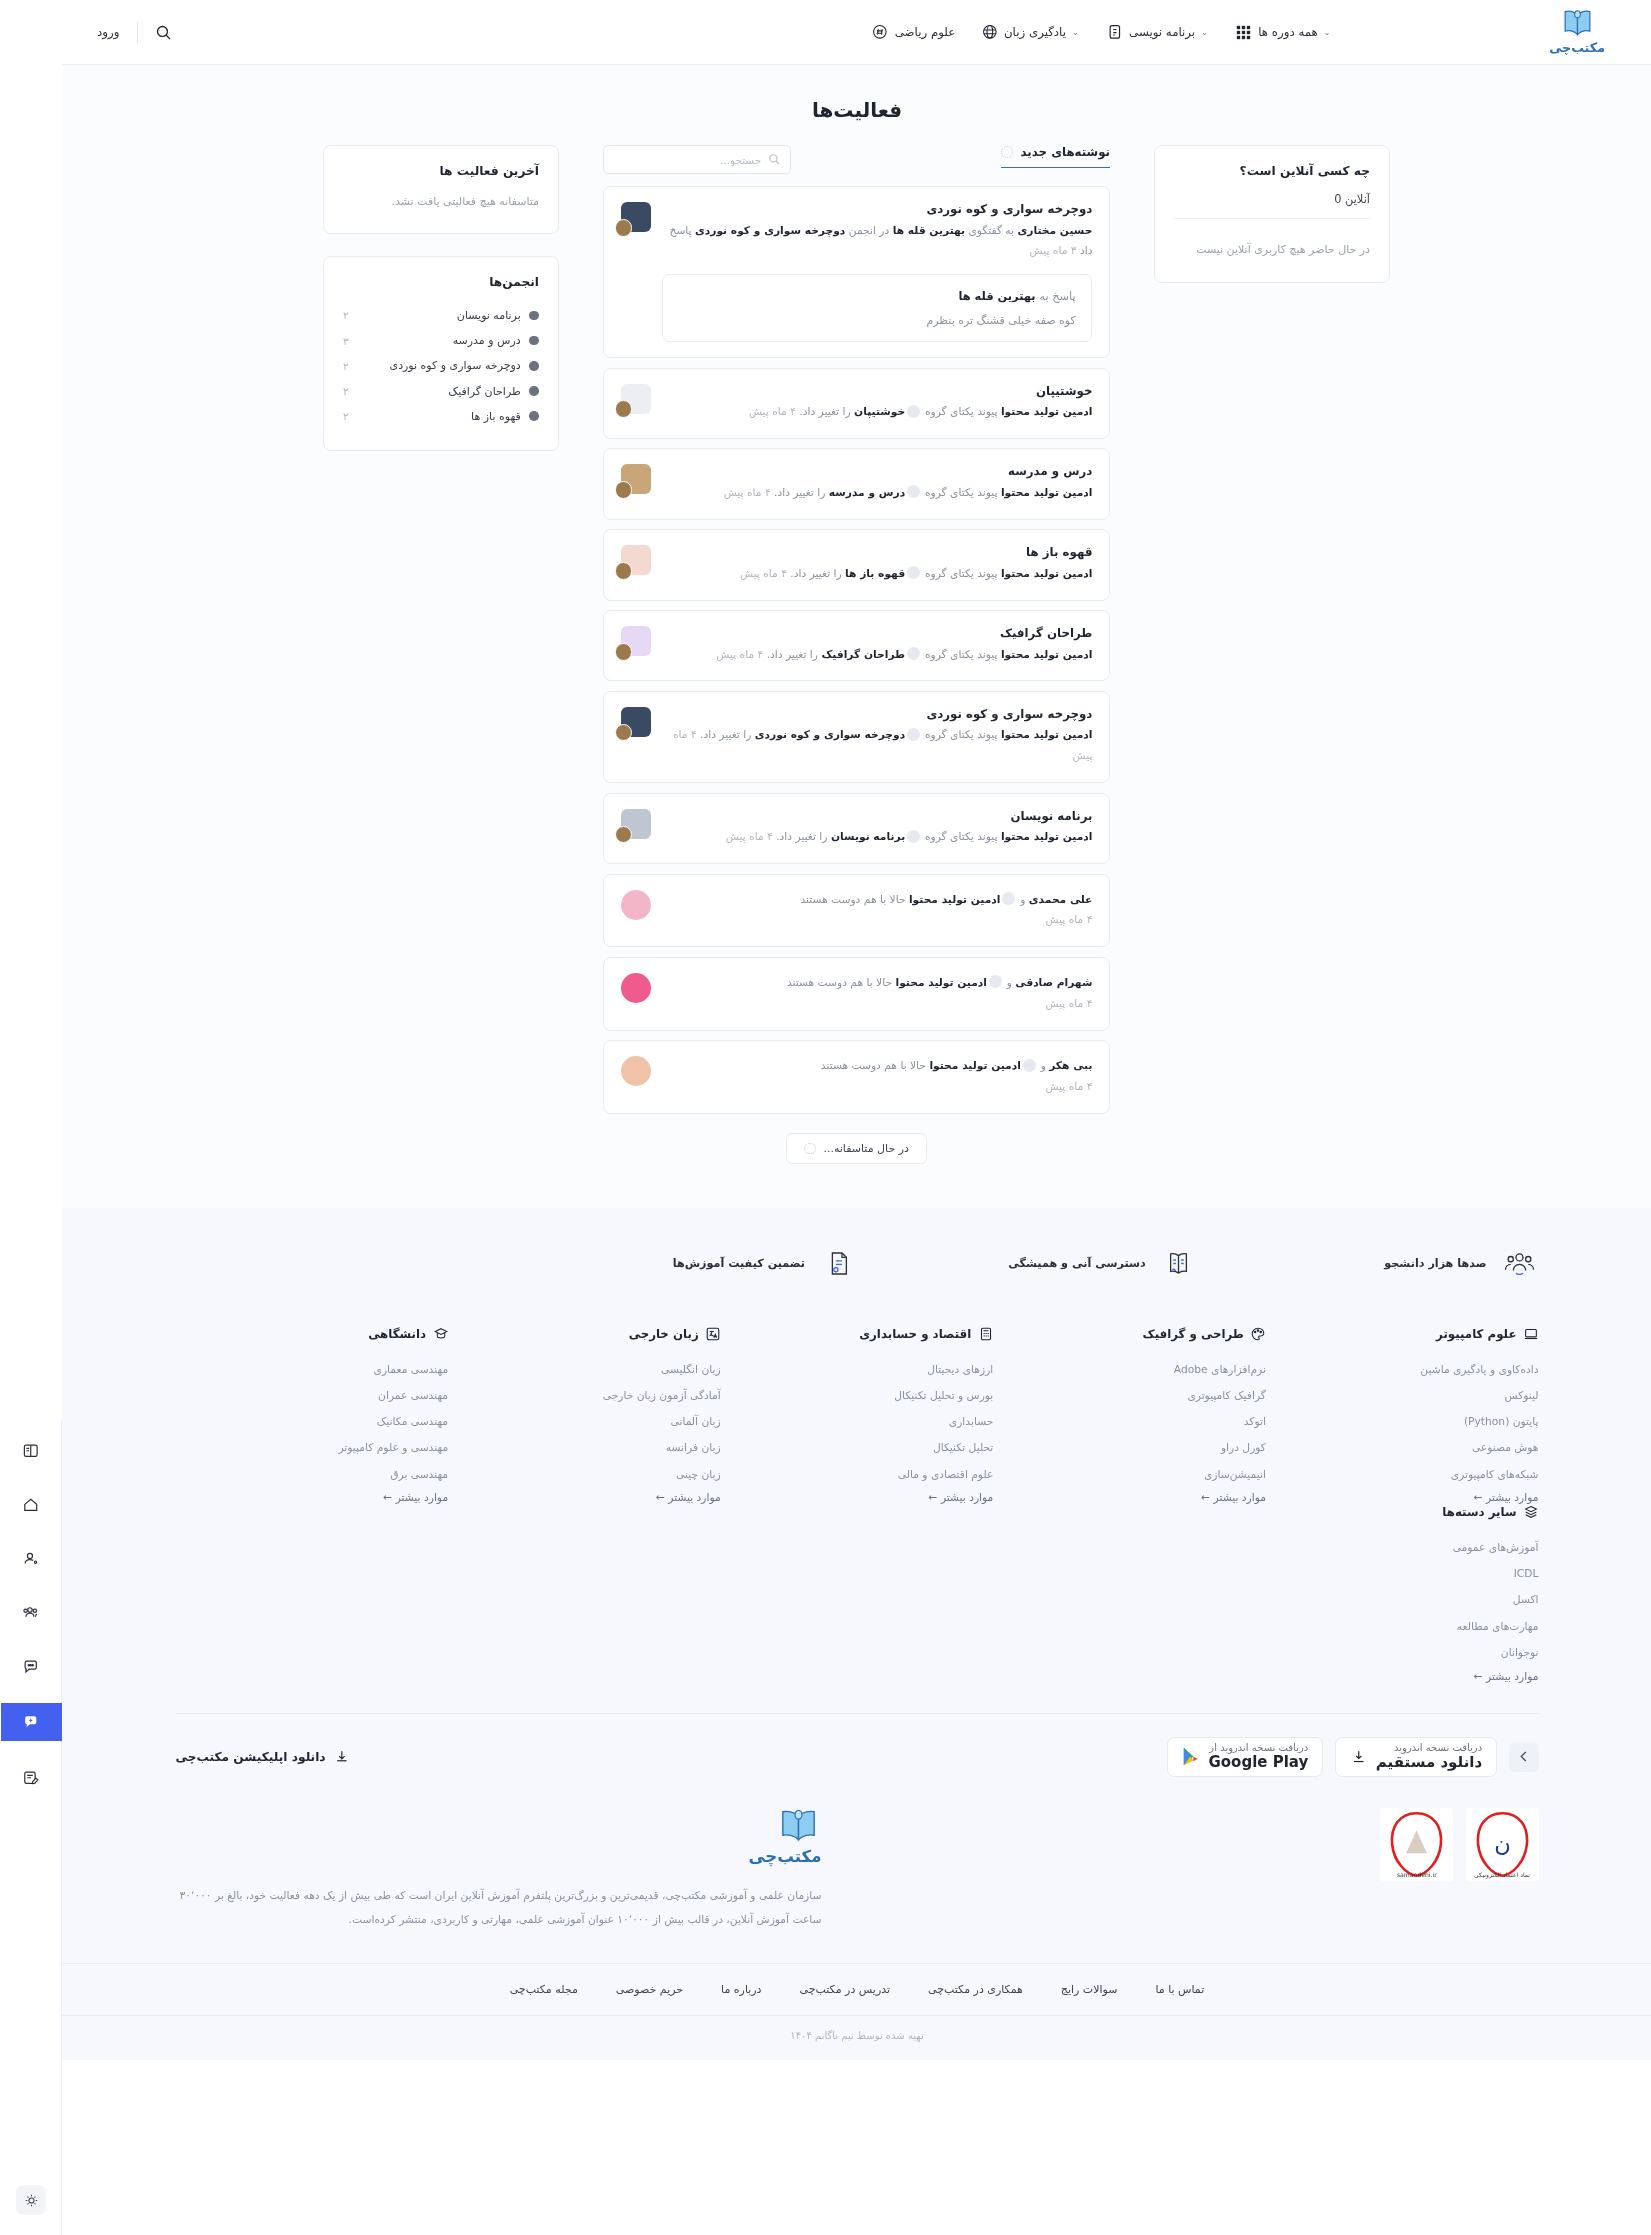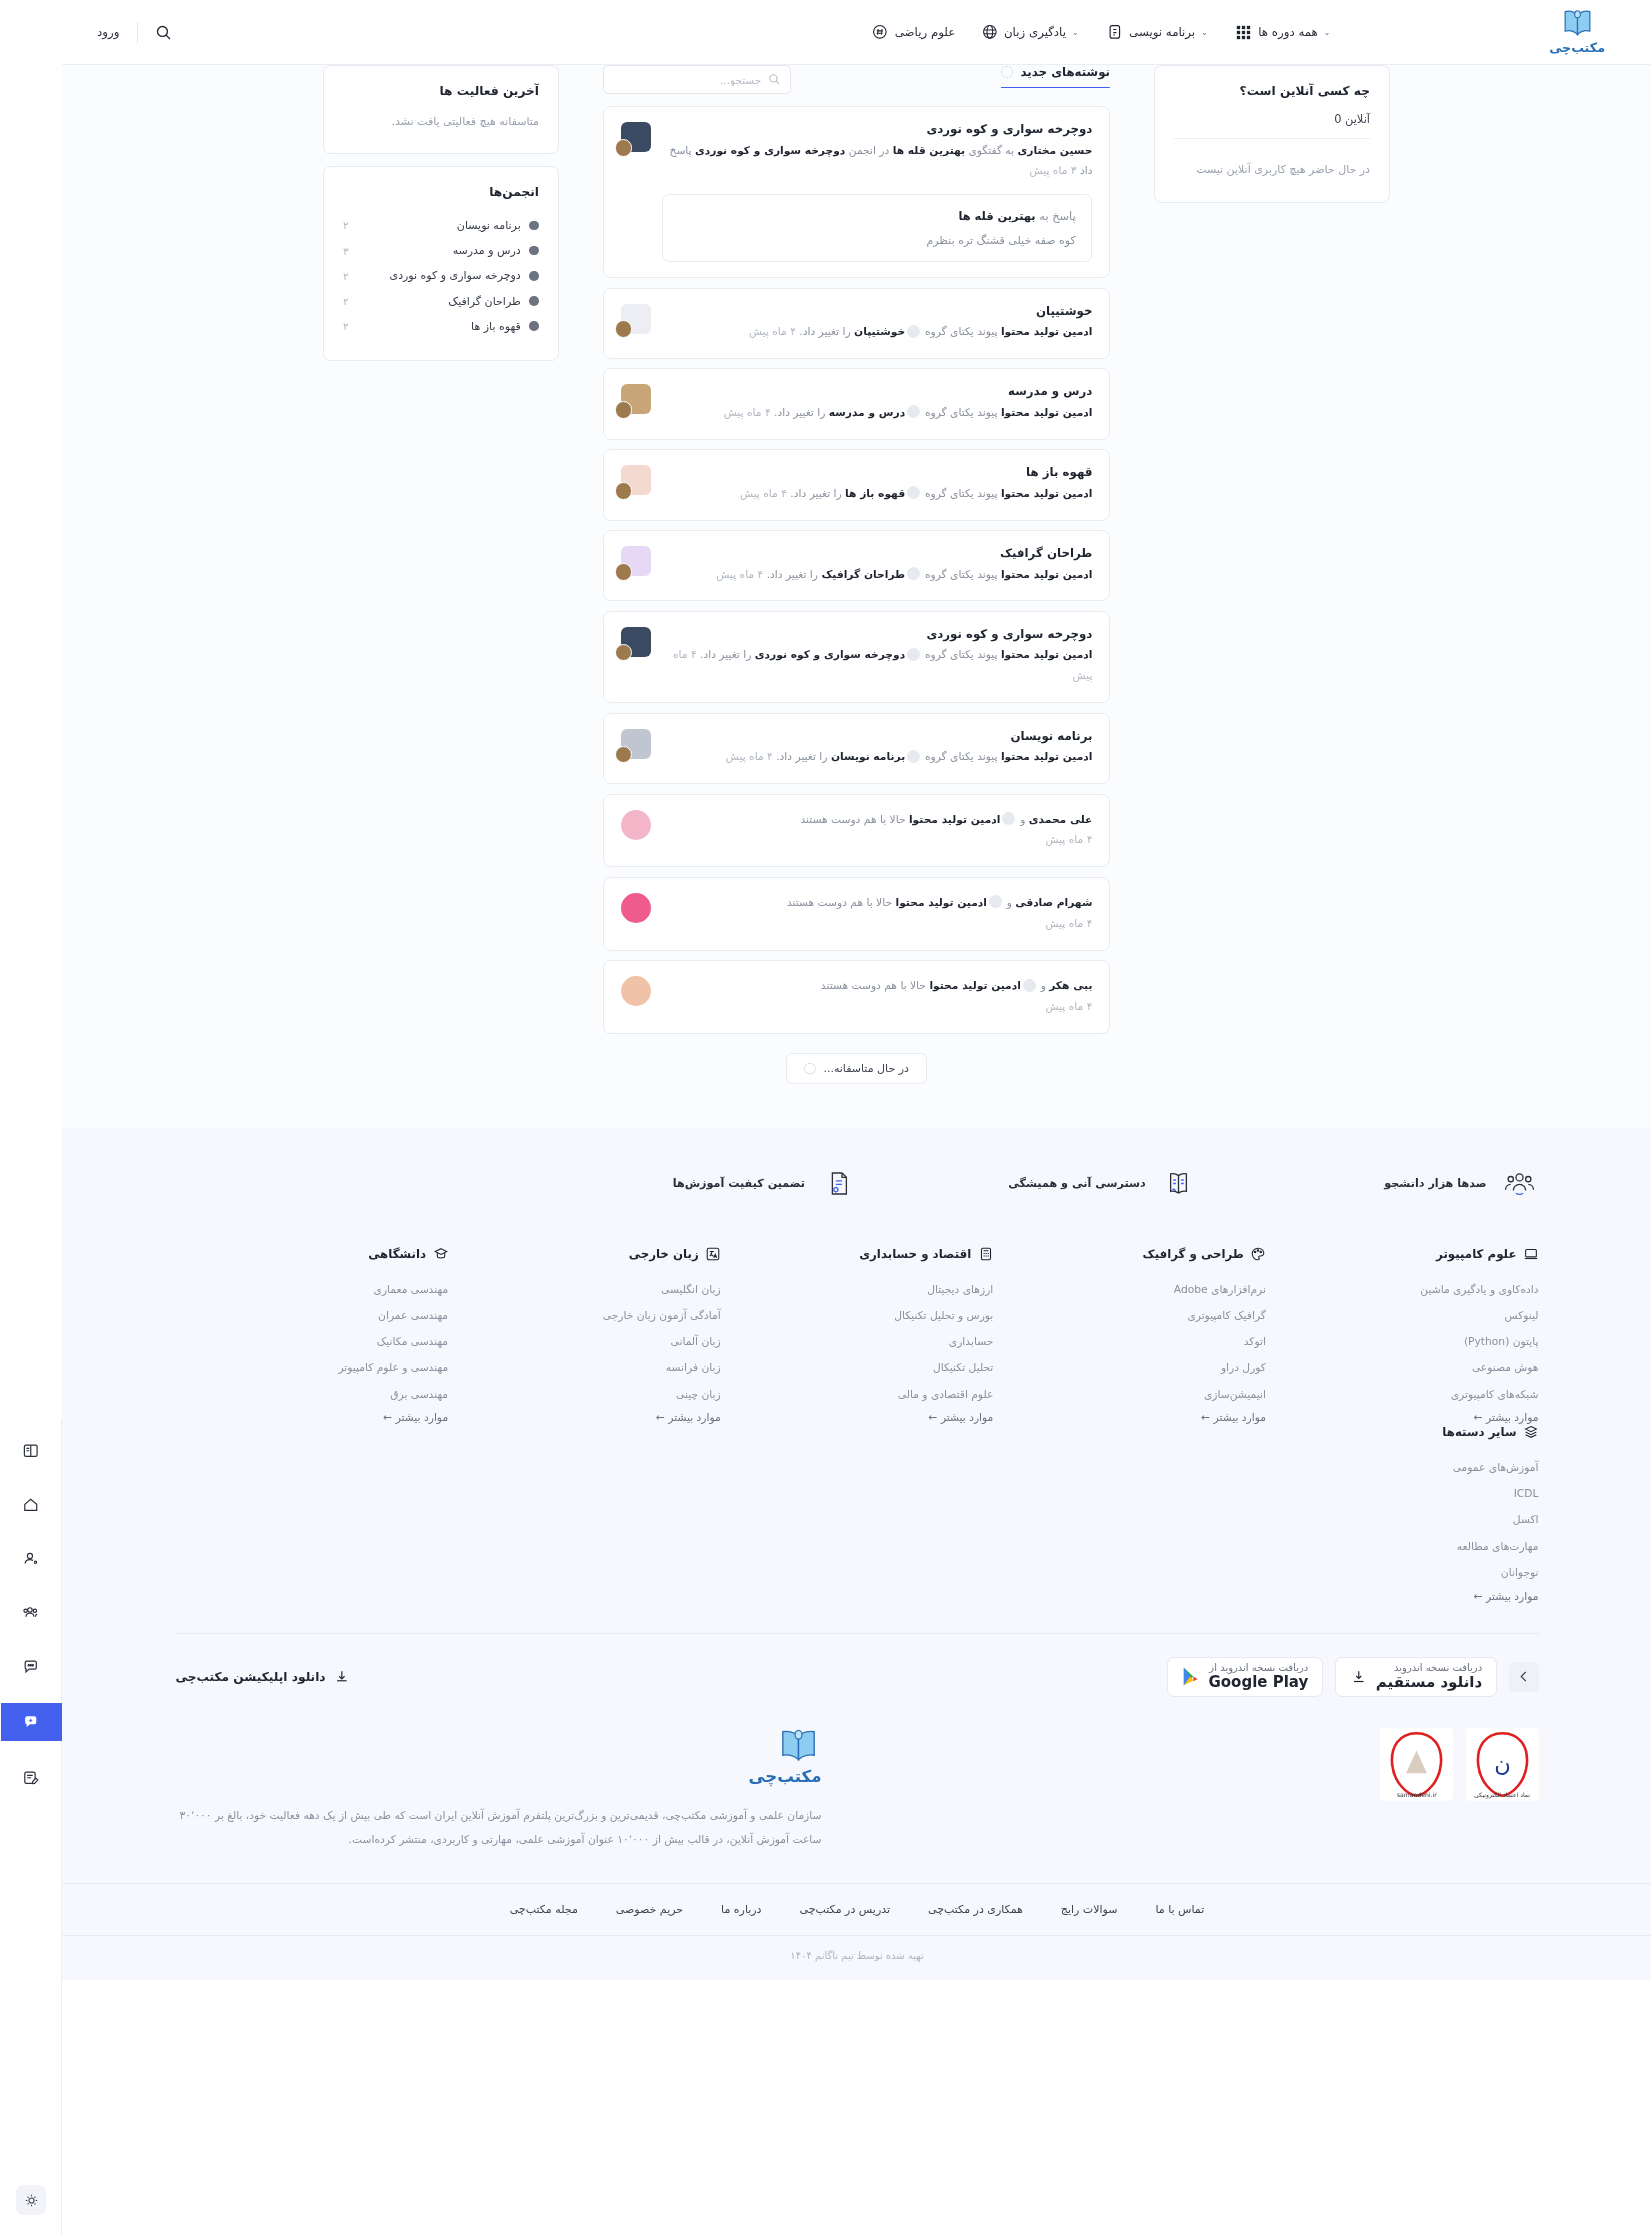--- a/index.html
+++ b/index.html
@@ -215,20 +215,23 @@
         <circle cx="9" cy="9" r="6"></circle>
           <path d="M13.4 13.4L18 18"></path>
       </svg>
     </span>
     <span class="divider-v"></span>
     <span class="login-link">ورود</span>
   </div>
 </div>
 
 <div class="page-wrap">
+  <div class="page-head">
+    <div class="page-title">فعالیت‌ها</div>
+  </div>
 
   <div class="grid">
 
     <div class="col-right">
       <div class="card card-pad">
         <div class="card-title">چه کسی آنلاین است؟</div>
         <div class="online-count">آنلاین 0</div>
         <div class="muted">در حال حاضر هیچ کاربری آنلاین نیست</div>
       </div>
     </div>
@@ -355,21 +358,21 @@
 
       <div class="loadmore">
         <div class="loadmore-btn">
           <span>در حال متاسفانه...</span>
           <span class="spinner"></span>
         </div>
       </div>
     </div>
 
     <div class="col-left">
-      <div class="card card-pad" style="margin-bottom:12px;">
+      <div class="card card-pad" style="margin-bottom:22px;">
         <div class="card-title">آخرین فعالیت ها</div>
         <div class="muted">متاسفانه هیچ فعالیتی یافت نشد.</div>
       </div>
       <div class="card card-pad">
         <div class="card-title">انجمن‌ها</div>
         <div id="forum-list">
             <div class="forum-row">
               <span class="forum-dot"></span>
               <span class="forum-name">برنامه نویسان</span>
               <span class="forum-count">۲</span>

